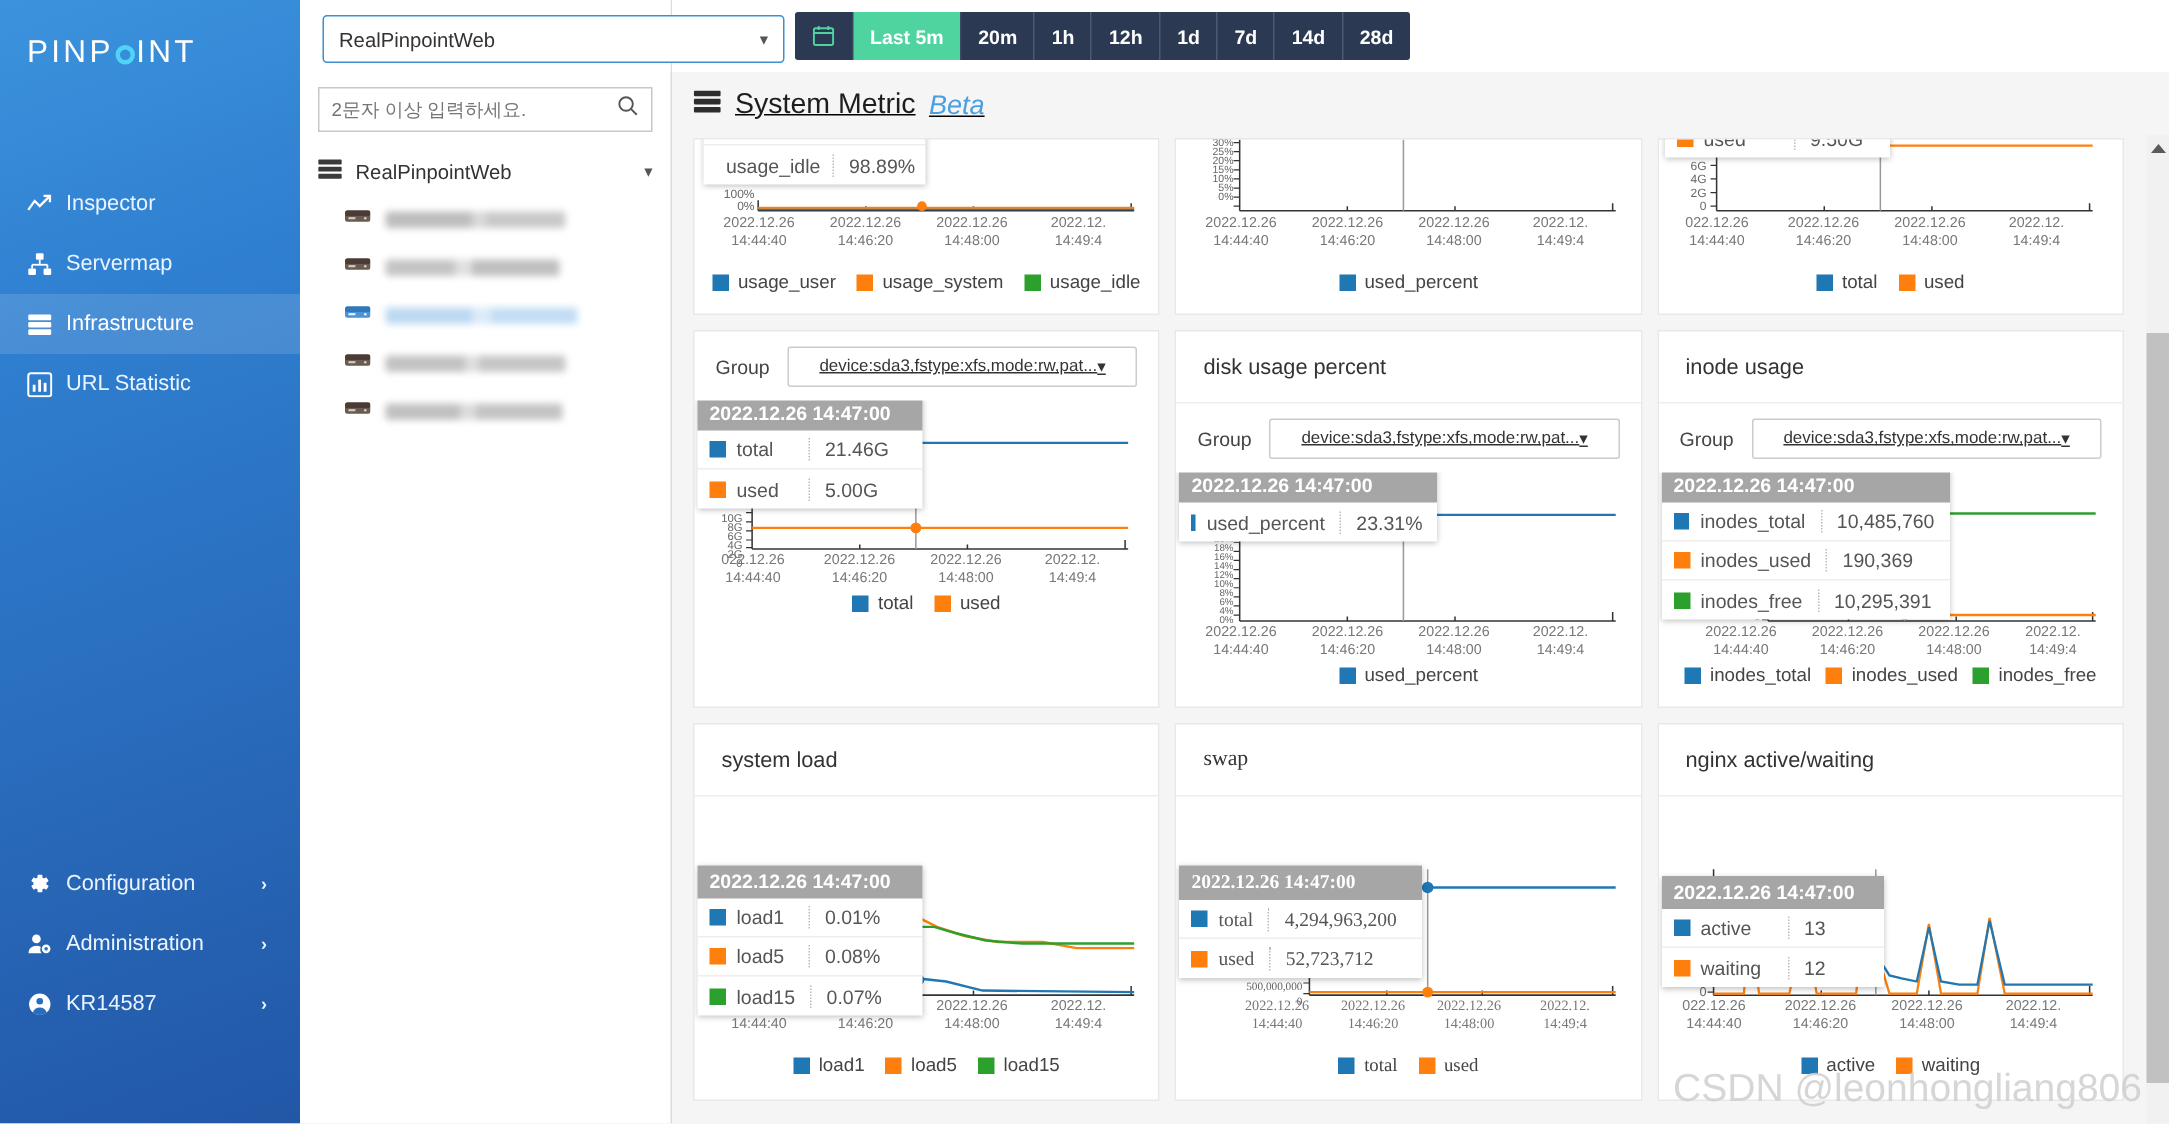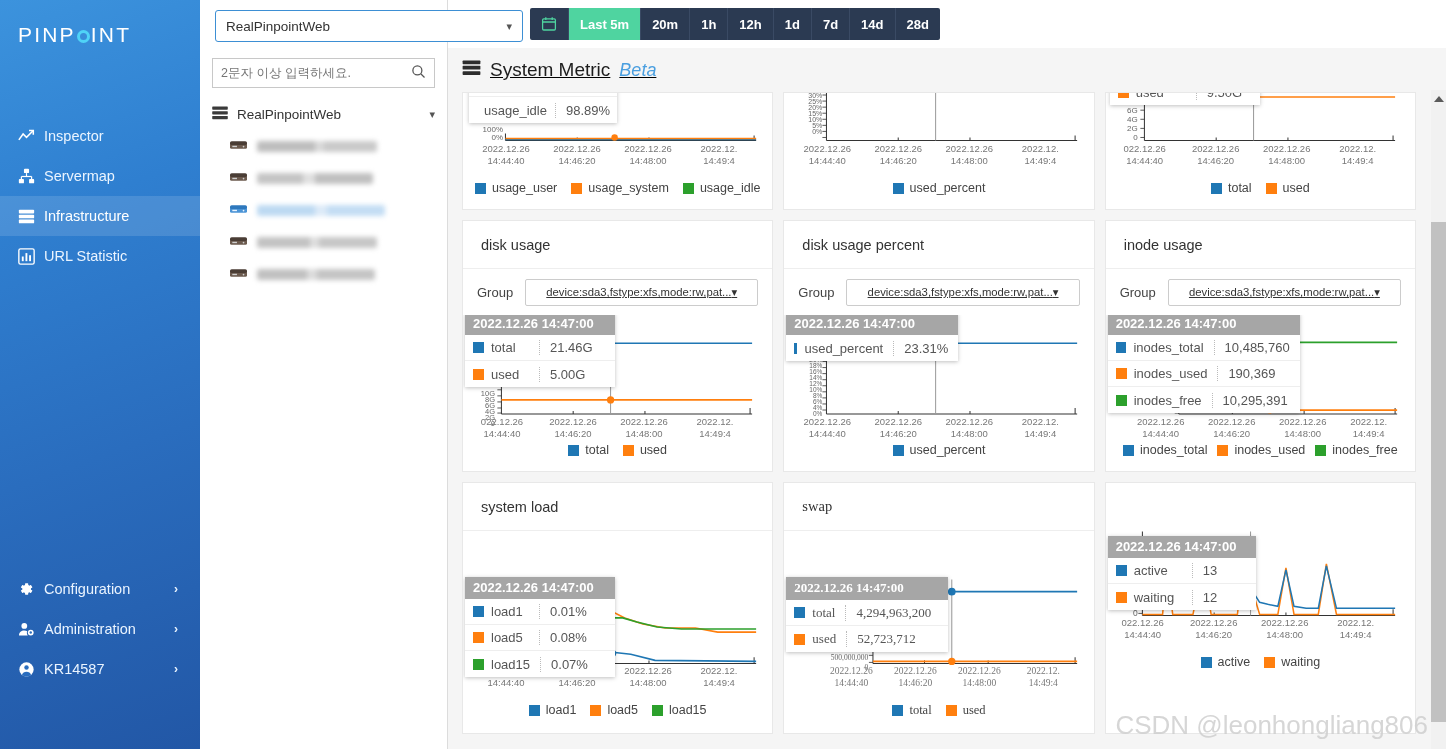--- a/index.html
+++ b/index.html
@@ -479,21 +479,20 @@
                 <span>total</span>
               </span>
             <span class="lg">
                 <i class="sw c-org"></i>
                 <span>used</span>
               </span>
           </div>
         </div>
 
         <div class="card" style="height:252px;">
-          <div class="card-head">disk usage</div>
           <div class="card-group">
             <span class="group-label">Group</span>
             <div class="group-sel">
               <span>device:sda3,fstype:xfs,mode:rw,pat...</span>
               <span class="cv">▾</span>
             </div>
           </div>
           <div class="card-body" style="height:128px;">
             <div class="tip" style="left:2px; top:-2px; width:150px;">
               <div class="tip-head">2022.12.26 14:47:00</div>
@@ -792,20 +791,21 @@
                 <span>total</span>
               </span>
             <span class="lg">
                 <i class="sw c-org"></i>
                 <span>used</span>
               </span>
           </div>
         </div>
 
         <div class="card" style="height:252px;">
+          <div class="card-head">nginx active/waiting</div>
           <div class="card-body" style="height:172px;">
             <div class="tip" style="left:2px; top:53px; width:148px;">
               <div class="tip-head">2022.12.26 14:47:00</div>
               <div class="tip-row">
                 <span class="tip-k" style="min-width:84px;">
                     <i class="sw c-blue"></i>
                     <span>active</span>
                   </span>
                 <span class="tip-v">13</span>
               </div>

